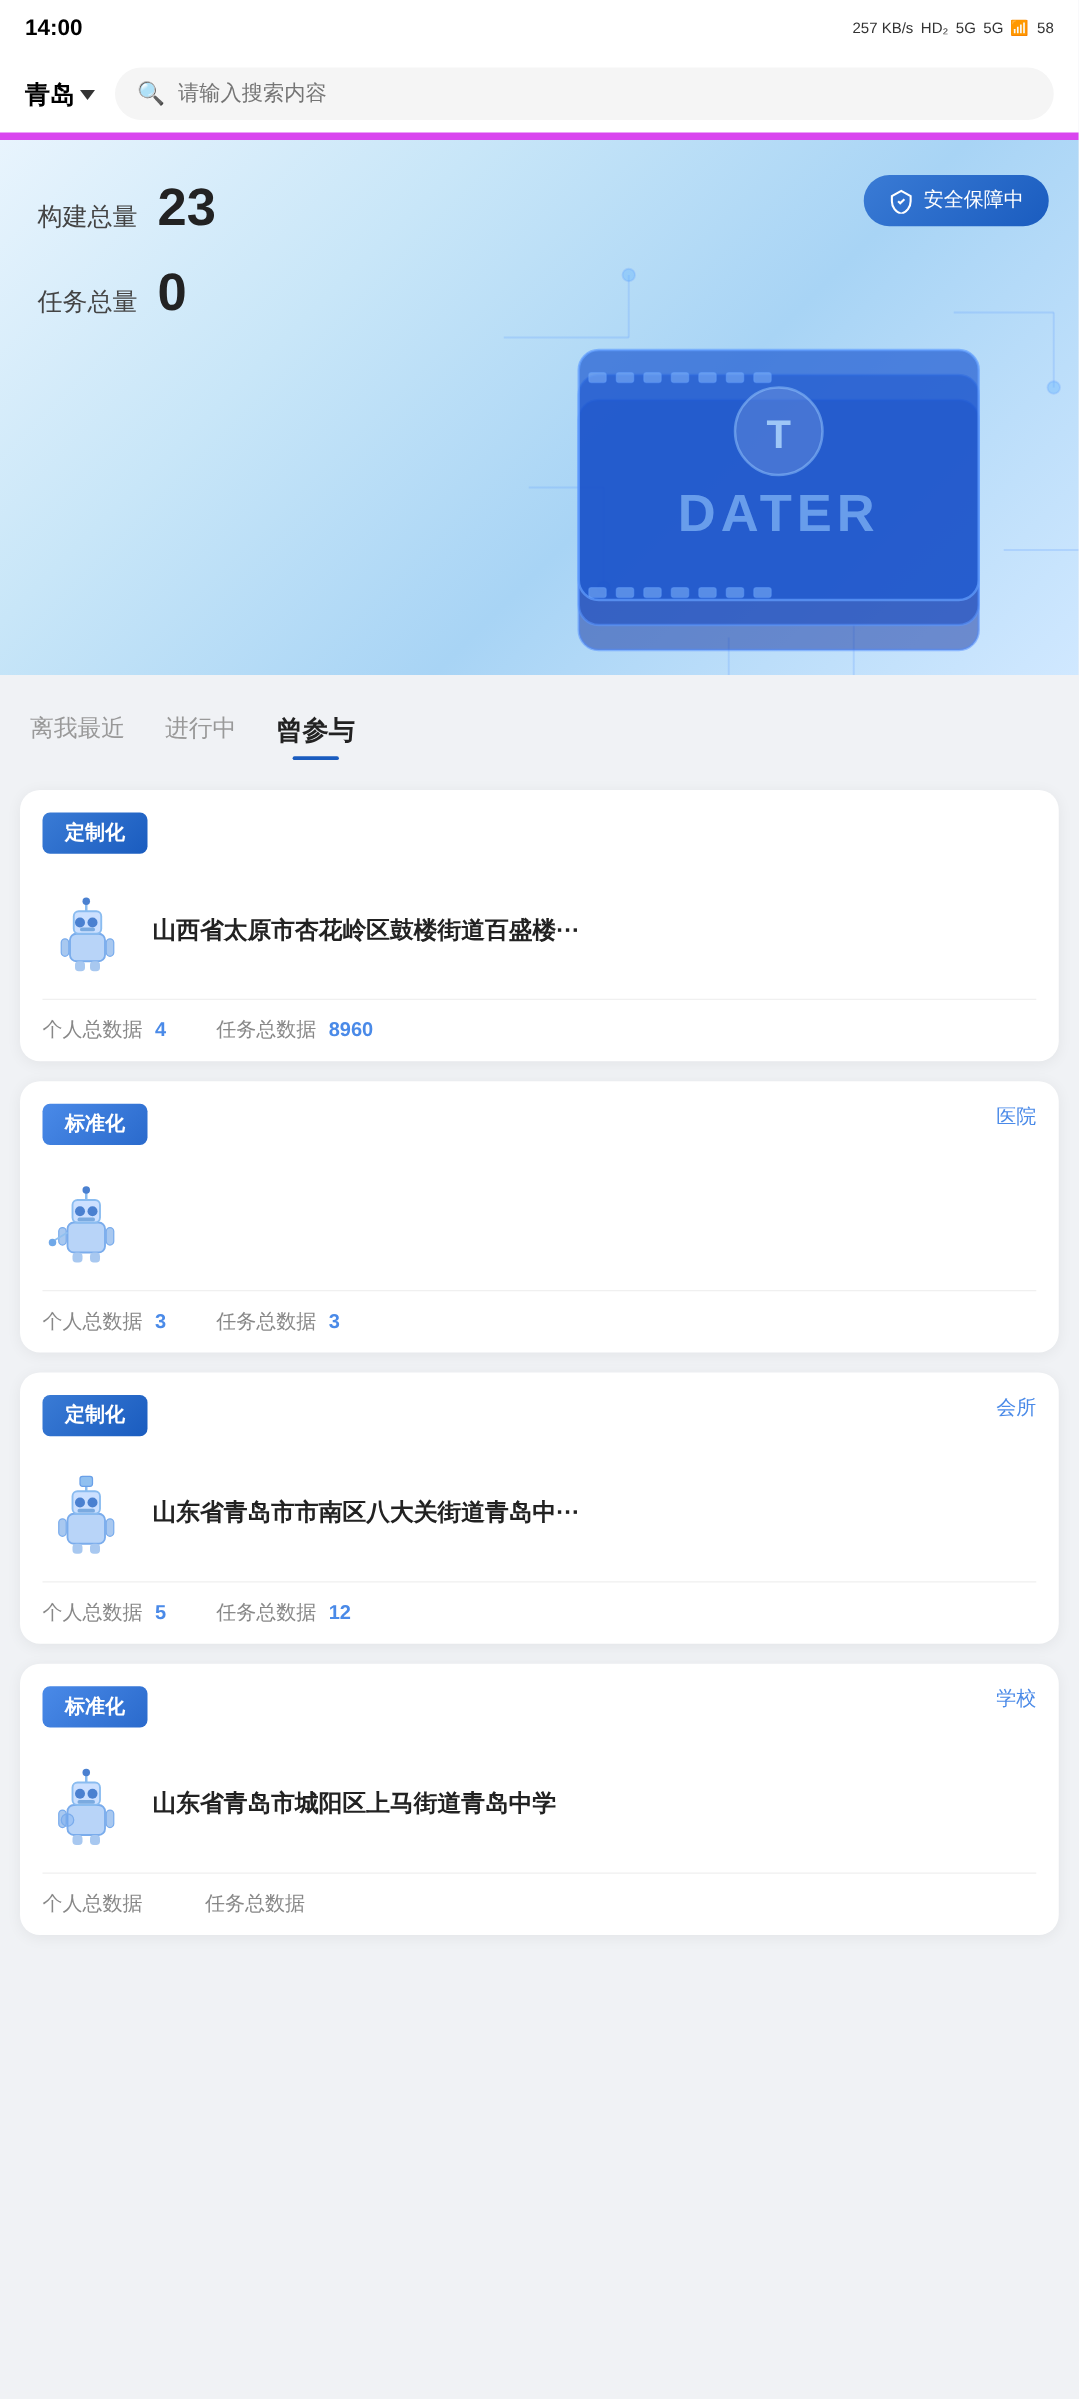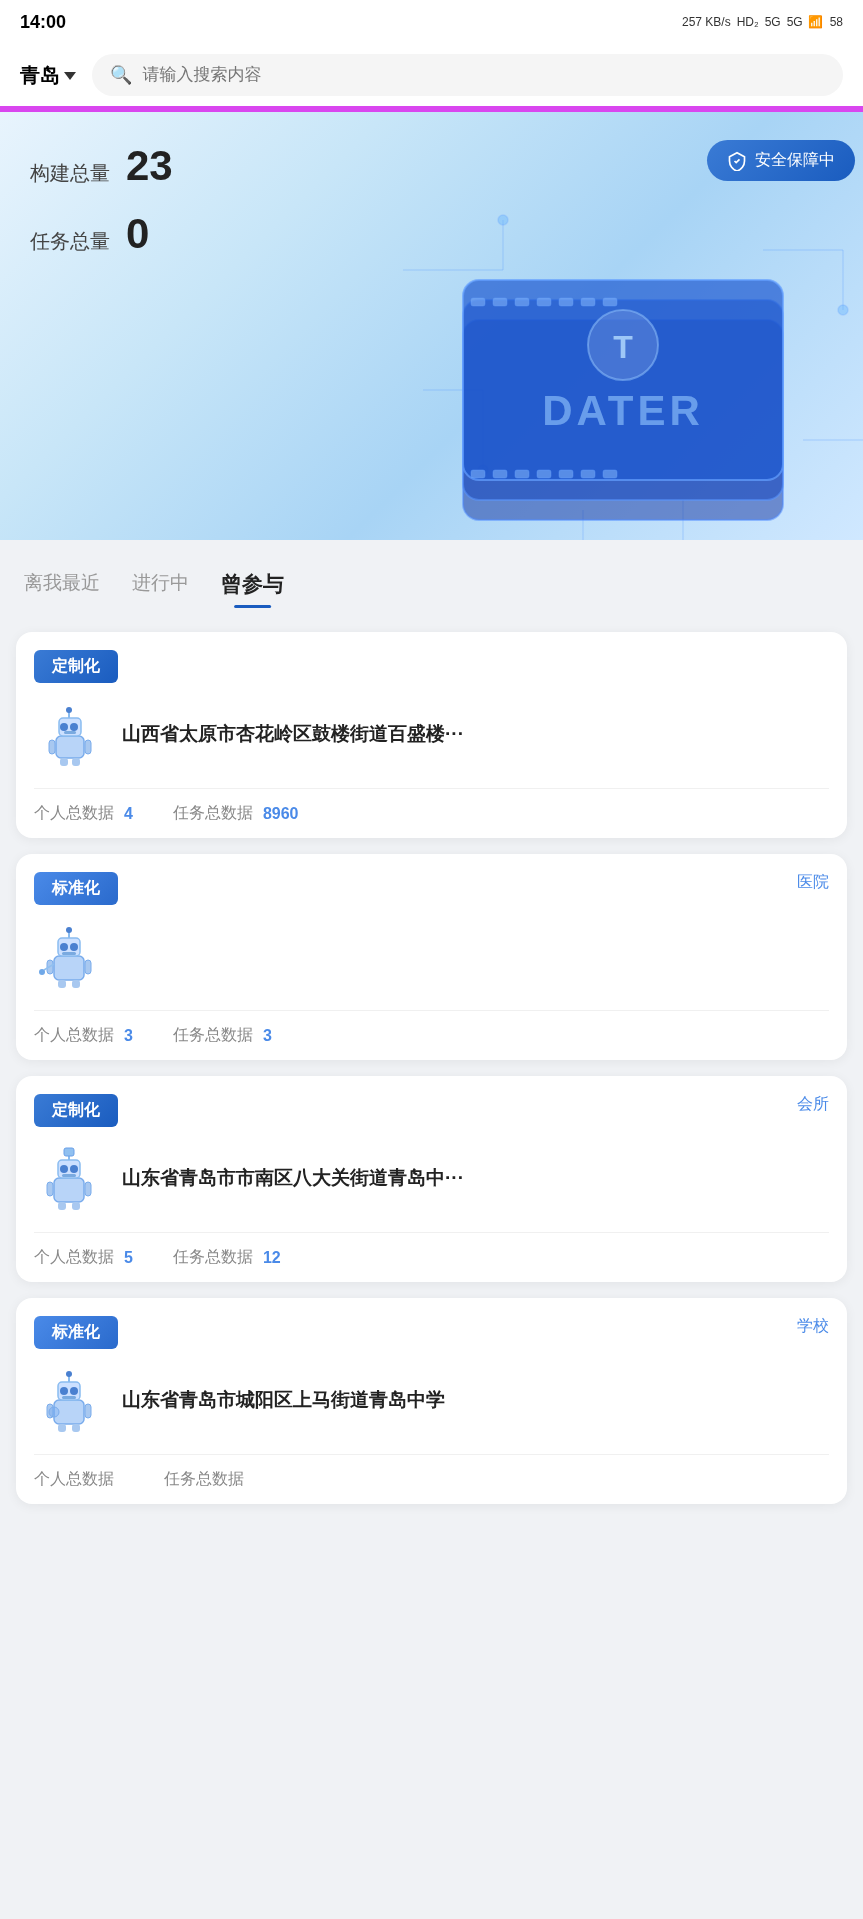--- a/index.html
+++ b/index.html
@@ -107,21 +107,21 @@
       font-weight: 500;
     }
     .hero-stat-value {
       font-size: 42px;
       font-weight: 700;
       color: #222;
     }
     .safety-badge {
       position: absolute;
       top: 28px;
-      right: 8px;
+      right: 24px;
       background: linear-gradient(135deg, #3a7bd5, #1a5cbf);
       color: #fff;
       border-radius: 24px;
       padding: 10px 20px;
       font-size: 16px;
       display: flex;
       align-items: center;
       gap: 8px;
       z-index: 3;
     }
@@ -189,21 +189,21 @@
       box-shadow: 0 2px 12px rgba(0,0,0,0.06);
       position: relative;
     }
     .card-badge {
       display: inline-block;
       padding: 6px 18px;
       border-radius: 6px;
       font-size: 16px;
       font-weight: 600;
       color: #fff;
-      margin: 18px 0 1px 18px;
+      margin: 18px 0 12px 18px;
     }
     .badge-custom { background: linear-gradient(135deg, #3a7bd5, #1a5cbf); }
     .badge-standard { background: linear-gradient(135deg, #4a8ae8, #2a6acc); }
     .card-type-label {
       position: absolute;
       top: 18px;
       right: 18px;
       font-size: 16px;
       color: #4a8ae8;
       font-weight: 500;

